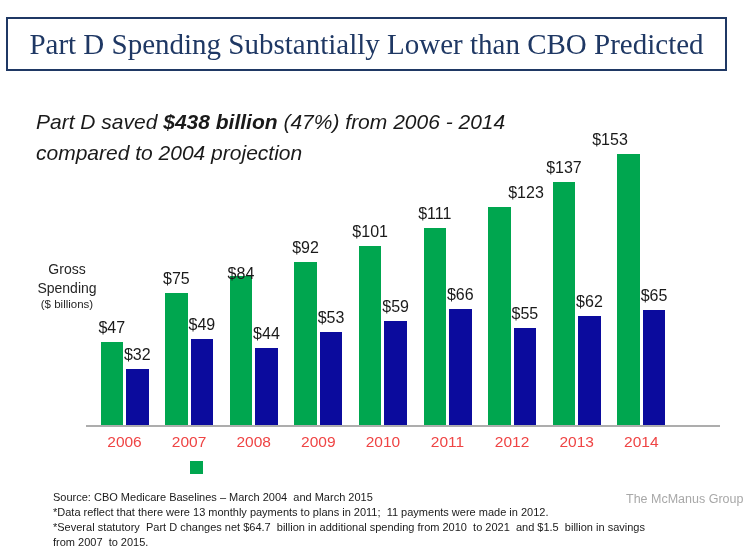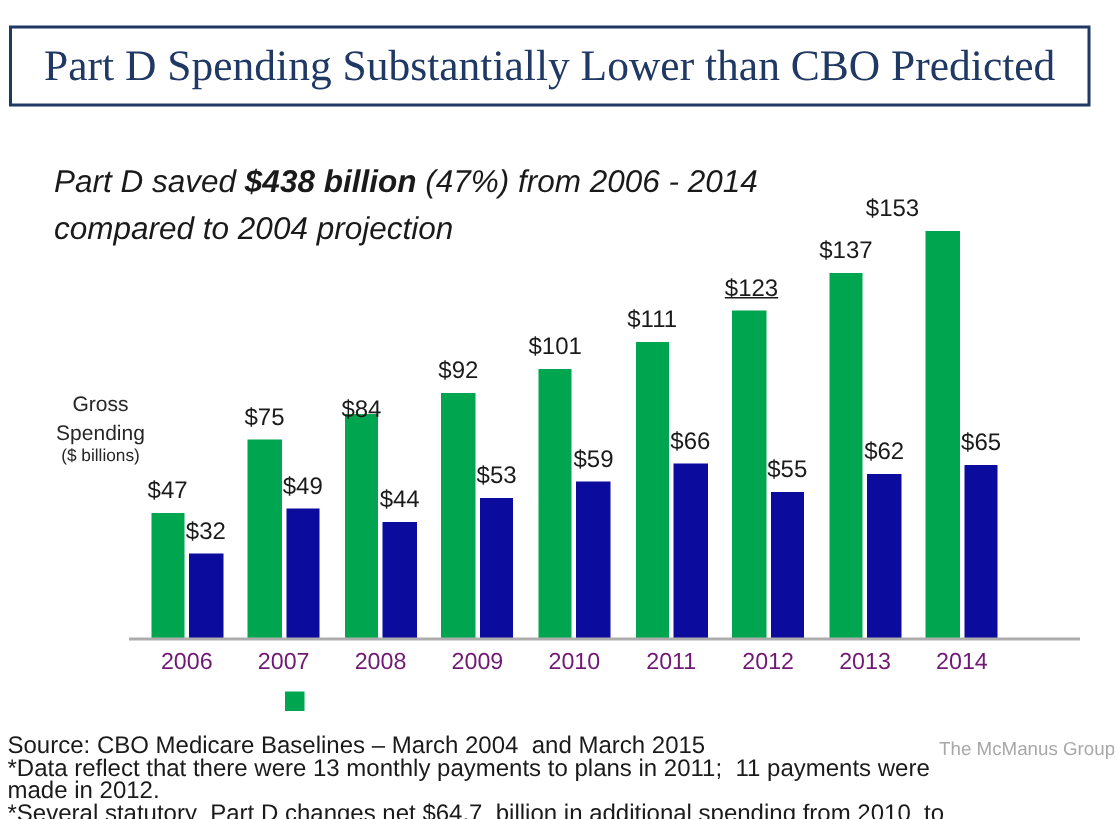--- a/index.html
+++ b/index.html
@@ -61,43 +61,44 @@
     font-size: 16px;
     color: #1a1a1a;
     white-space: nowrap;
     line-height: 20px;
   }
   .year-label {
     position: absolute;
     transform: translateX(-50%);
     top: 433px;
     font-size: 15.5px;
-    color: #701a75;
+    color: #ef4444;
     white-space: nowrap;
   }
   .legend {
     position: absolute;
     left: 190px; top: 461px;
     display: flex;
     gap: 50px;
     align-items: center;
   }
   .legend-item { display: flex; align-items: center; gap: 8px; }
   .legend-swatch { width: 13px; height: 13px; display: inline-block; }
   .legend-label { font-size: 16.5px; color: #1a1a1a; white-space: nowrap; }
   .footer {
     position: absolute;
     left: 5px; top: 490px;
     width: 640px;
   }
   .footer-line {
-    font-size: 16px;
+    font-size: 11px;
     color: #1a1a1a;
     line-height: 15px;
     white-space: pre-wrap;
+    margin-left: 48px;
   }
   .brand {
     position: absolute;
     left: 626px; top: 492px;
     font-size: 12.5px;
     color: #A8A8A8;
     white-space: nowrap;
   }
 </style>
 </head>
@@ -139,29 +140,29 @@
       <div class="bar-label" style="left: 331.05px; top: 307.66px;">$53</div>
       <div class="bar" style="left: 358.9px; top: 246.22px; width: 22.5px; height: 179.78px; background: rgb(0, 166, 79);"></div>
       <div class="bar-label" style="left: 370.15px; top: 222.22px;">$101</div>
       <div class="bar" style="left: 384.4px; top: 320.98px; width: 22.5px; height: 105.02px; background: rgb(11, 11, 157);"></div>
       <div class="bar-label" style="left: 395.65px; top: 296.98px;">$59</div>
       <div class="bar" style="left: 423.5px; top: 228.42px; width: 22.5px; height: 197.58px; background: rgb(0, 166, 79);"></div>
       <div class="bar-label" style="left: 434.75px; top: 204.42px;">$111</div>
       <div class="bar" style="left: 449px; top: 308.52px; width: 22.5px; height: 117.48px; background: rgb(11, 11, 157);"></div>
       <div class="bar-label" style="left: 460.25px; top: 284.52px;">$66</div>
       <div class="bar" style="left: 488.1px; top: 207.06px; width: 22.5px; height: 218.94px; background: rgb(0, 166, 79);"></div>
-      <div class="bar-label" style="left: 501px; top: 183.06px; text-decoration: underline;">$123</div>
+      <div class="bar-label" style="left: 526px; top: 183.06px;">$123</div>
       <div class="bar" style="left: 513.6px; top: 328.1px; width: 22.5px; height: 97.9px; background: rgb(11, 11, 157);"></div>
       <div class="bar-label" style="left: 524.85px; top: 304.1px;">$55</div>
       <div class="bar" style="left: 552.7px; top: 182.14px; width: 22.5px; height: 243.86px; background: rgb(0, 166, 79);"></div>
       <div class="bar-label" style="left: 563.95px; top: 158.14px;">$137</div>
       <div class="bar" style="left: 578.2px; top: 315.64px; width: 22.5px; height: 110.36px; background: rgb(11, 11, 157);"></div>
       <div class="bar-label" style="left: 589.45px; top: 291.64px;">$62</div>
       <div class="bar" style="left: 617.3px; top: 153.66px; width: 22.5px; height: 272.34px; background: rgb(0, 166, 79);"></div>
-      <div class="bar-label" style="left: 595px; top: 129.66px;">$153</div>
+      <div class="bar-label" style="left: 610px; top: 129.66px;">$153</div>
       <div class="bar" style="left: 642.8px; top: 310.3px; width: 22.5px; height: 115.7px; background: rgb(11, 11, 157);"></div>
       <div class="bar-label" style="left: 654.05px; top: 286.3px;">$65</div>
     </div>
 
   <div class="axis-line"></div>
 
   <div id="year-labels">
       <div class="year-label" style="left: 124.5px;">2006</div>
       <div class="year-label" style="left: 189.1px;">2007</div>
       <div class="year-label" style="left: 253.7px;">2008</div>

